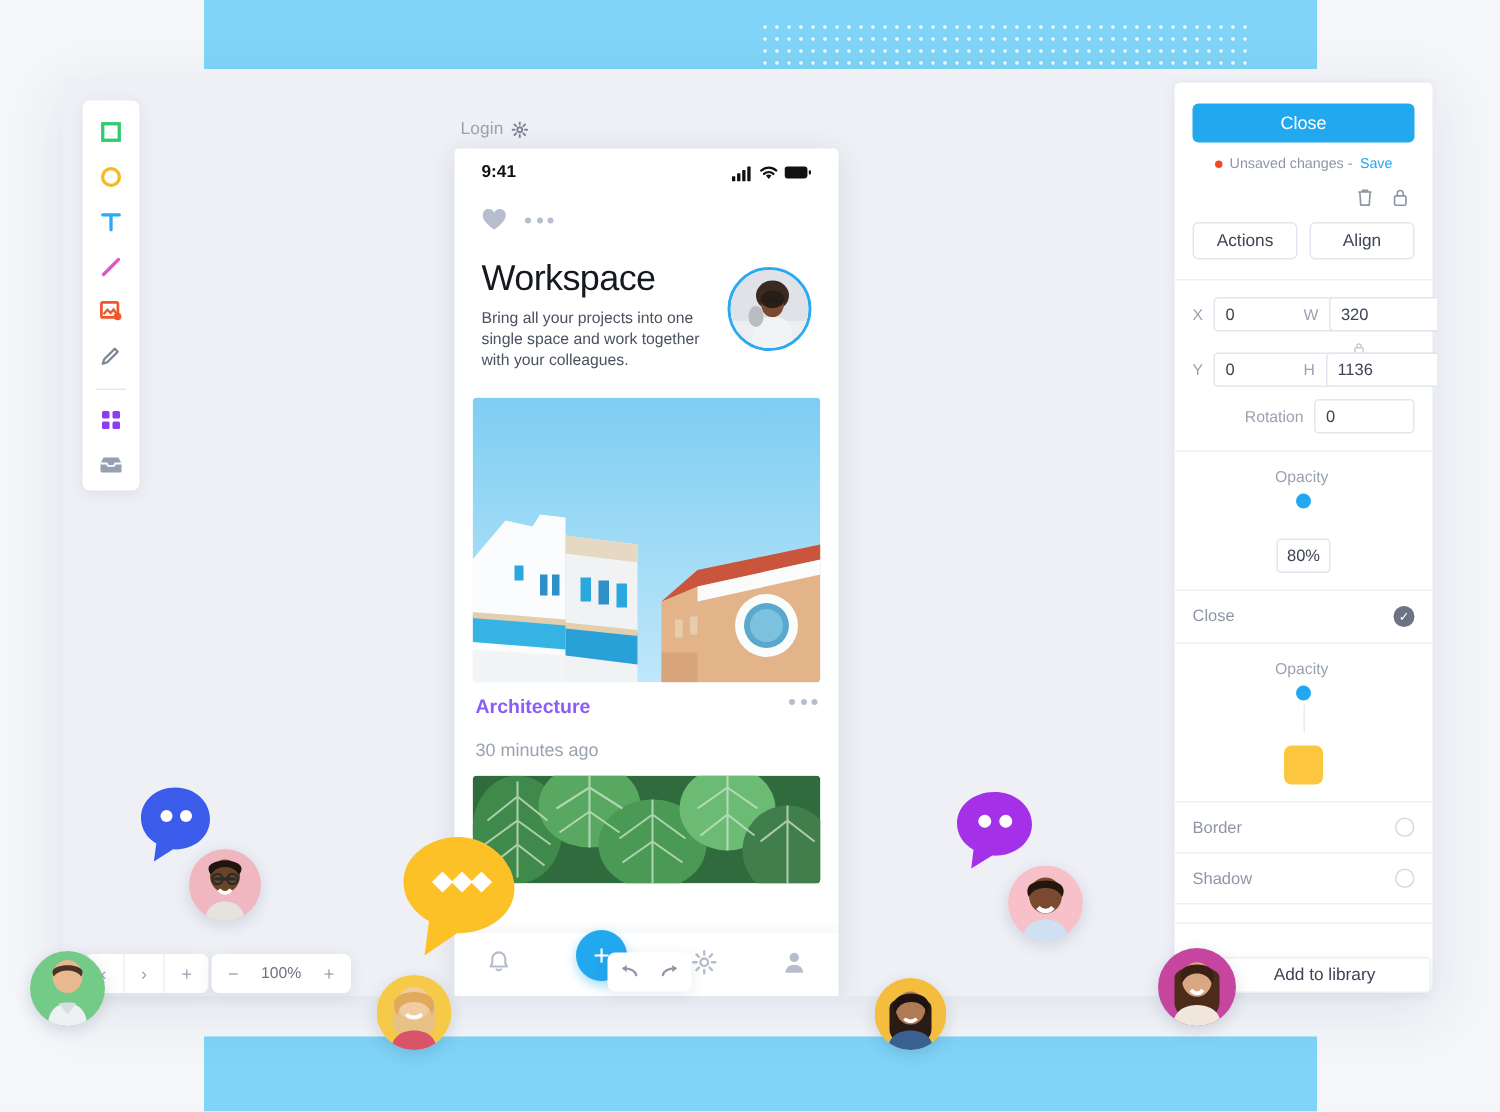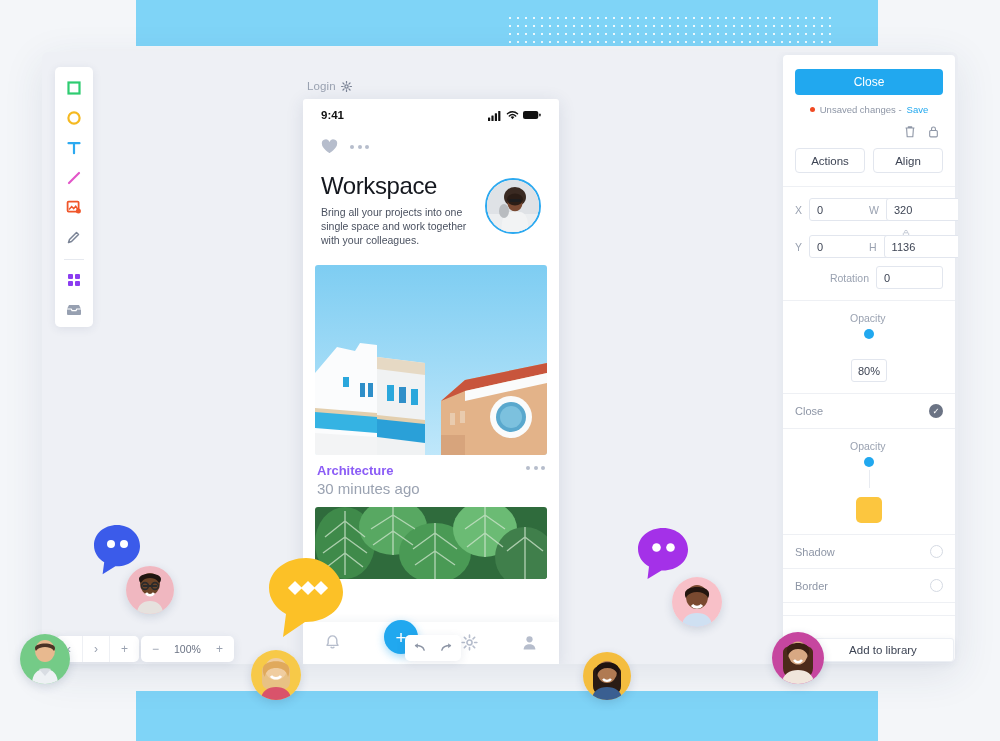--- a/index.html
+++ b/index.html
@@ -82,21 +82,21 @@
   .hero-title { font-size: 24px; font-weight: normal; color: #15181f; letter-spacing: -.4px; }
   .hero-sub { font-size: 10.5px; line-height: 14px; color: #4a5160; margin-top: 5px; }
   .hero-avatar {
     width: 56px; height: 56px; border-radius: 50%;
     border: 2.5px solid #2ca9f0; overflow: hidden; flex-shrink: 0;
     margin-top: 6px;
   }
   .card-img { margin: 8px 12px 0; height: 190px; border-radius: 3px; overflow: hidden; position: relative; }
   .card-meta { padding: 8px 14px 4px; display: flex; align-items: flex-start; }
   .card-title { font-size: 13px; font-weight: bold; color: #8b5cf6; }
-  .card-time { font-size: 15px; color: #9aa2b1; margin-top: 2px; }
+  .card-time { font-size: 12px; color: #9aa2b1; margin-top: 15px; }
   .card-img2 { margin: 6px 12px 0; height: 72px; border-radius: 3px; overflow: hidden; }
   .tabbar {
     position: absolute; left: 0; right: 0; bottom: 0; height: 44px;
     background: #fff; display: flex; align-items: center;
     justify-content: space-around; box-shadow: 0 -2px 8px rgba(40,60,100,.06);
   }
   .fab {
     width: 34px; height: 34px; border-radius: 50%;
     background: #21a8ef; color: #fff;
     display: flex; align-items: center; justify-content: center;
@@ -494,26 +494,26 @@
         <span class="slider-label">Opacity</span>
         <span class="track">
           <span class="knob" id="k-fop" style="left: calc(53% - 5px);"></span>
         </span>
         <span class="vdiv"></span>
         <span class="swatch" style="background: rgb(252, 198, 63);"></span>
       </div>
     </div>
 
     <div class="toggle-row">
+      <span class="toggle-label">Border</span>
+      <span class="check-off"></span>
+    </div>
+
+    <div class="toggle-row">
       <span class="toggle-label">Shadow</span>
-      <span class="check-off"></span>
-    </div>
-
-    <div class="toggle-row">
-      <span class="toggle-label">Border</span>
       <span class="check-off"></span>
     </div>
 
     <div class="panel-blank"></div>
     <div class="panel-foot"></div>
   </div>
 </div>
 
 <div class="pill" style="left:56px;top:636px;">
   <span class="pill-btn">‹</span>

